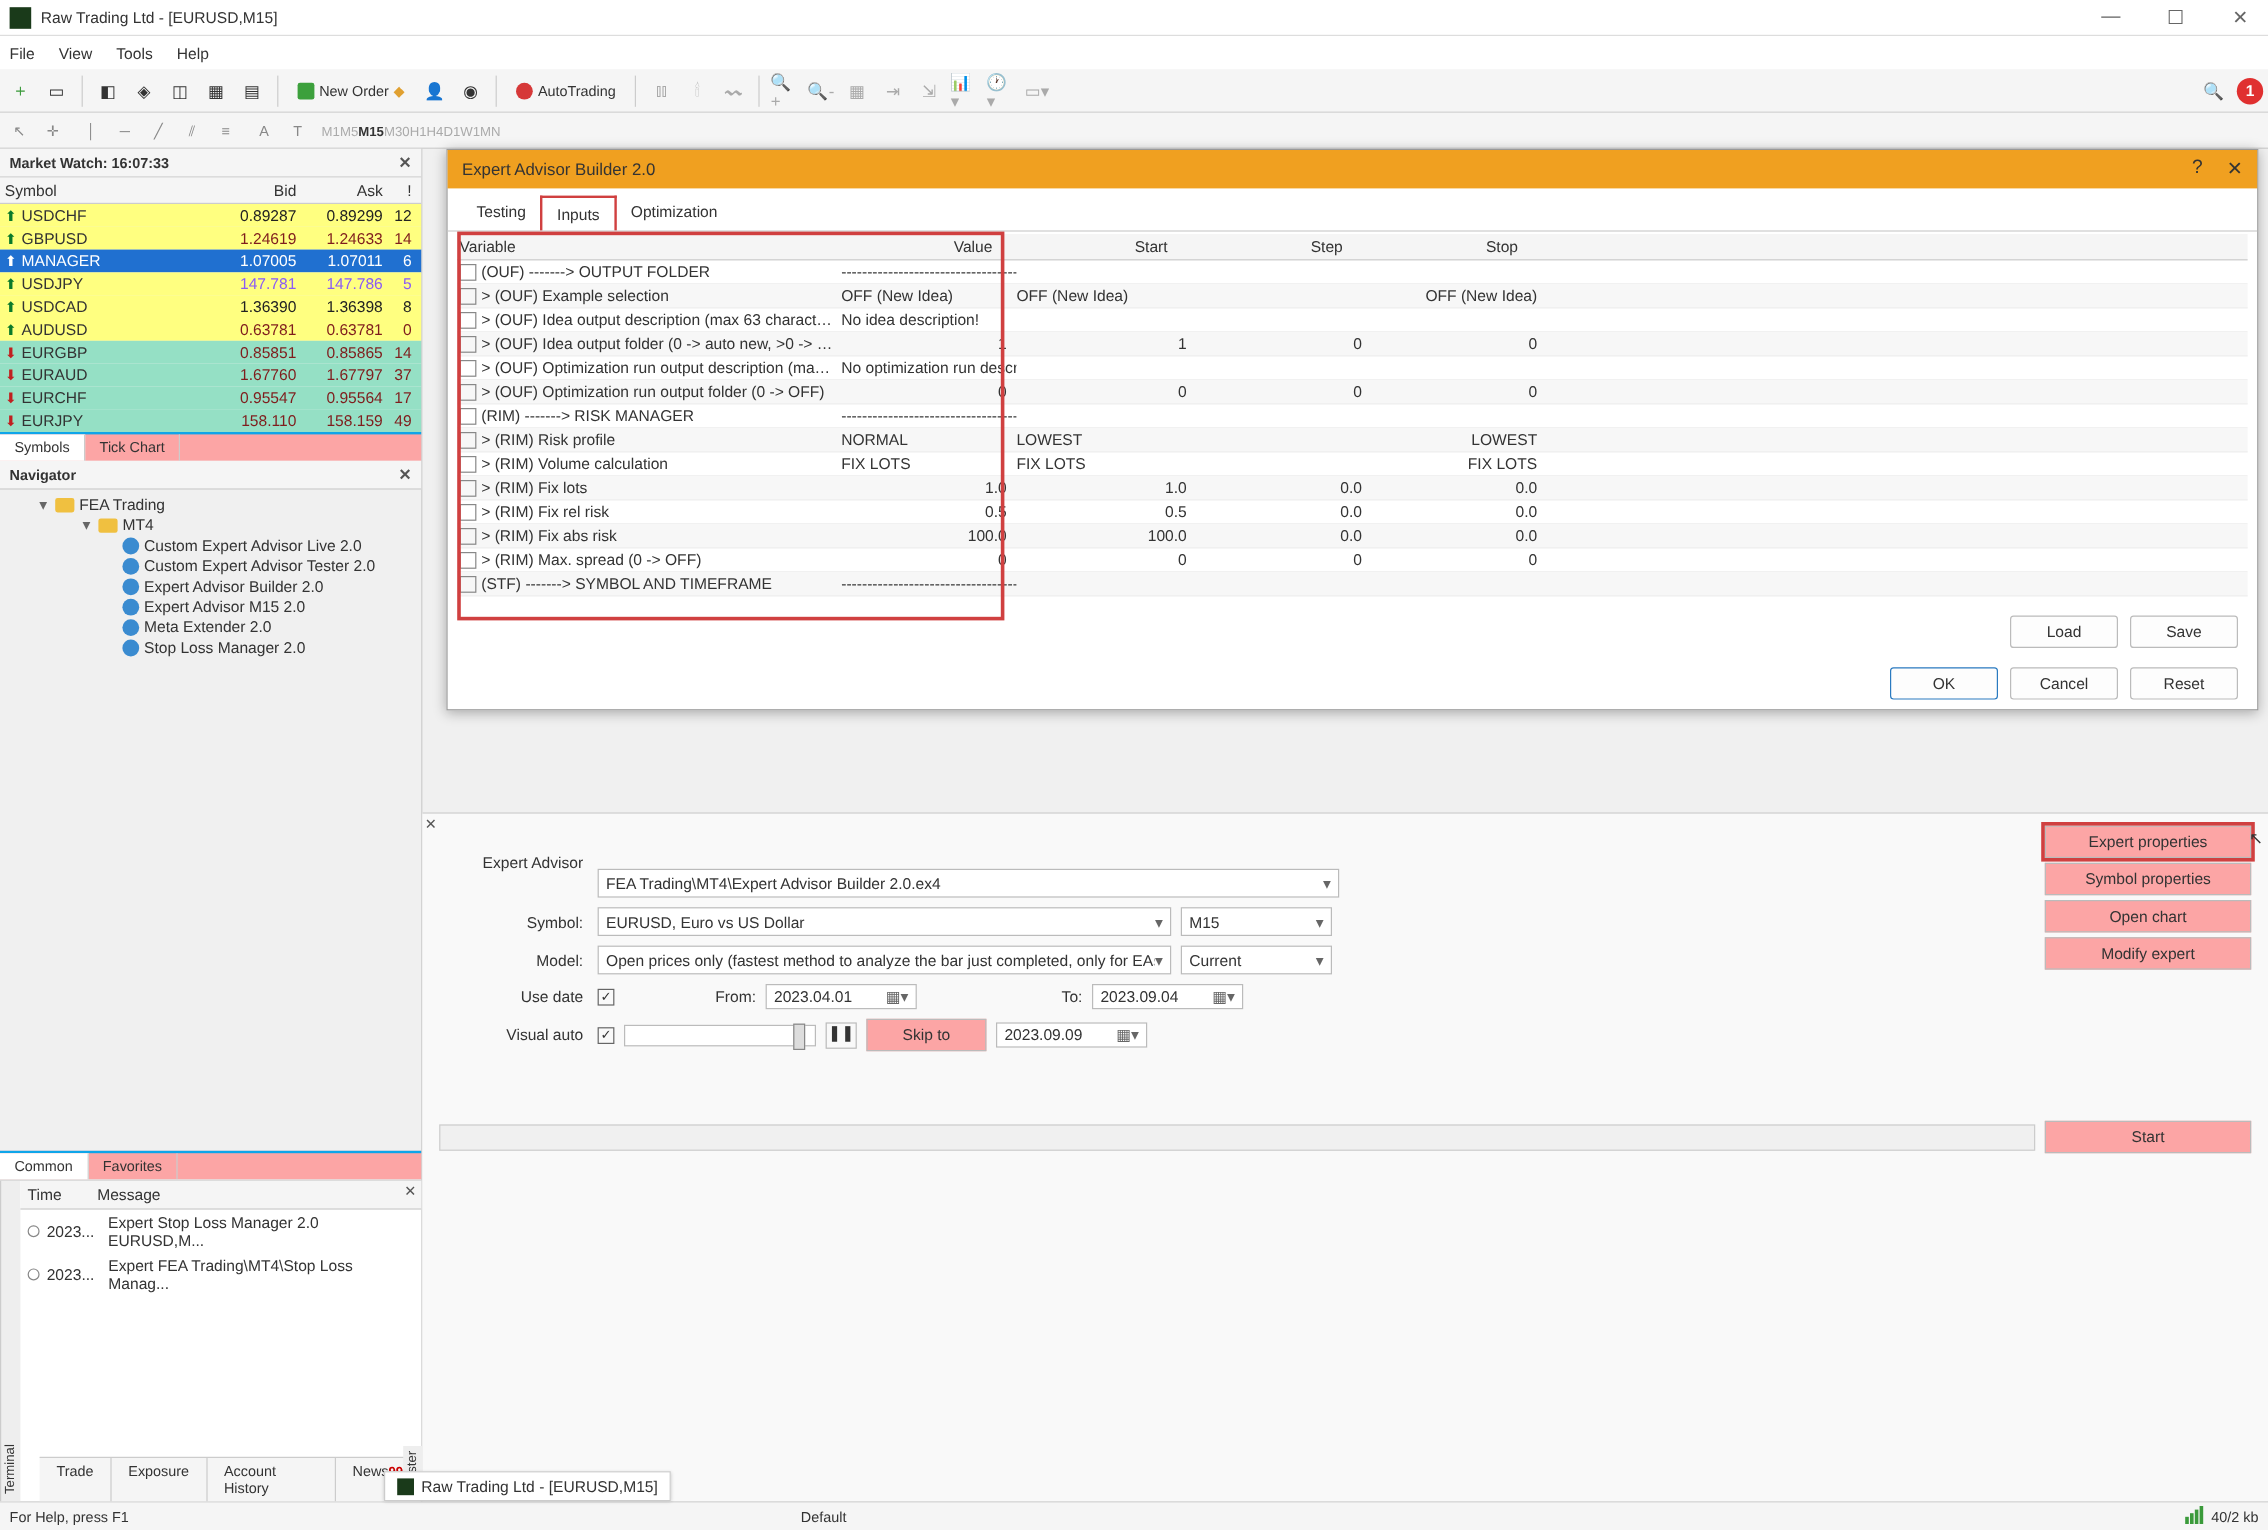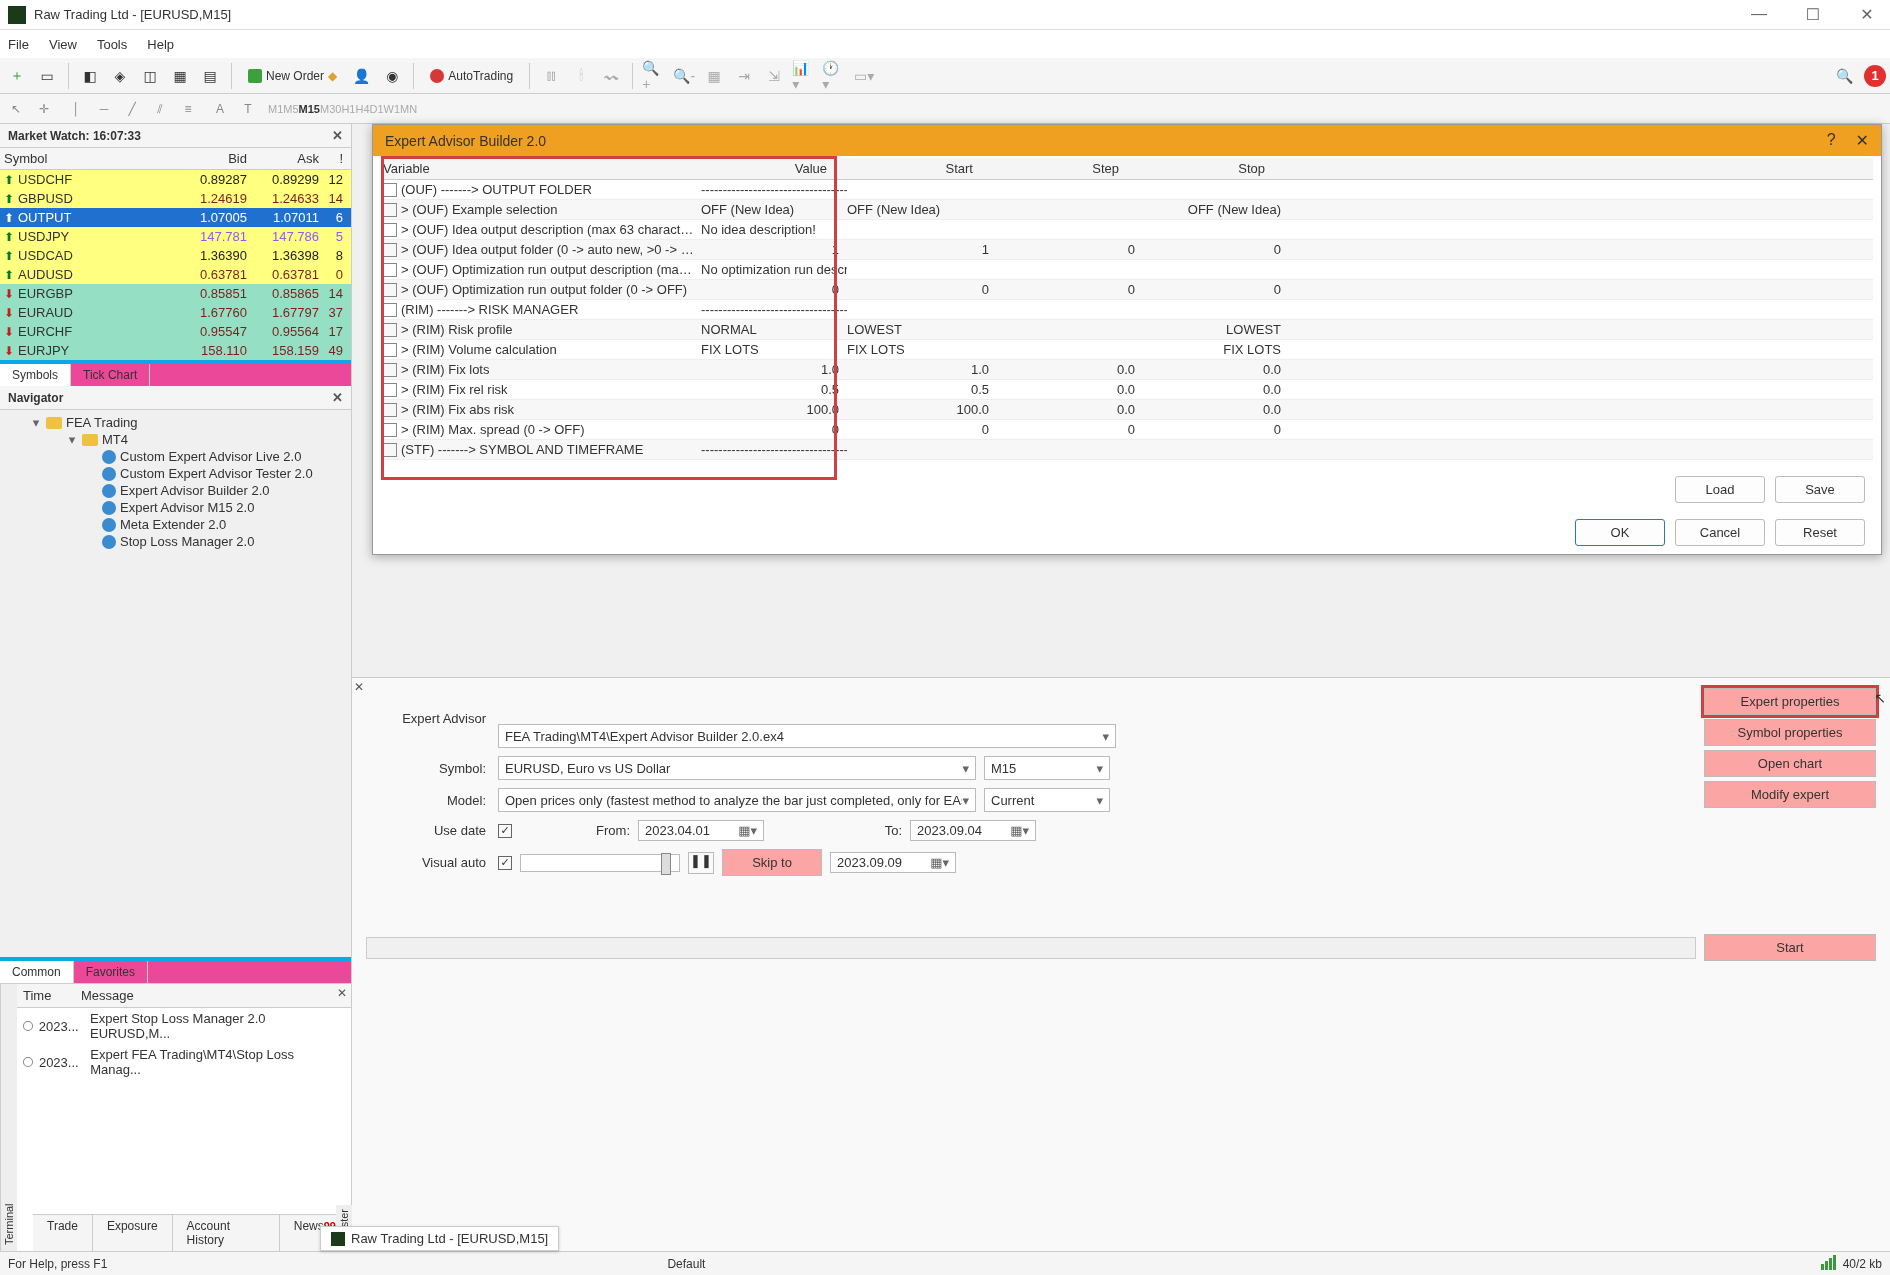--- a/index.html
+++ b/index.html
@@ -44,21 +44,21 @@
 .mw-row .bid, .mw-row .ask{width:70px;text-align:right;}
 .mw-row .ask{width:72px;}
 .mw-row .sp{width:28px;text-align:right;padding-right:4px;}
 .row-yellow{background:#ffff80;}
 .row-sel{background:#2070d0;color:#fff !important;}
 .row-green{background:#95e0c5;}
 .txt-red{color:#7f1d1d;}
 .txt-blue{color:#8b5cf6;}
 .txt-black{color:#222;}
 
-.tabs-bottom { display:flex; background:#ec4899; border-top:4px solid #0ea5e9;}
+.tabs-bottom { display:flex; background:#fca5a5; border-top:2px solid #0ea5e9;}
 .tabs-bottom .tab{padding:4px 12px; font-size:12px; cursor:pointer; border-right:1px solid #ccc;}
 .tabs-bottom .tab.active{background:#fff; font-weight:normal;}
 
 .nav-tree{font-size:13px;padding:4px 2px;flex:1;overflow:auto;}
 .nav-tree .node{padding:1px 0 1px 24px;display:flex;align-items:center;gap:4px;}
 .nav-tree .node.l1{padding-left:28px;}
 .nav-tree .node.l2{padding-left:64px;}
 .nav-tree .node.l3{padding-left:100px;}
 .nav-tree .toggle{width:12px;color:#666;display:inline-block;text-align:center;}
 .nav-tree .ico-y{width:16px;height:12px;background:#f0c040;border-radius:2px;}
@@ -225,21 +225,21 @@
           </div>
           <div class="mw-row row-yellow">
             <span class="arrow" style="color:#0a7a2a">⬆</span>
             <span class="sym">GBPUSD</span>
             <span class="bid txt-red">1.24619</span>
             <span class="ask txt-red">1.24633</span>
             <span class="sp txt-red">14</span>
           </div>
           <div class="mw-row row-sel">
             <span class="arrow" style="color:#fff">⬆</span>
-            <span class="sym">OUTPUT</span>
+            <span class="sym">MANAGER</span>
             <span class="bid ">1.07005</span>
             <span class="ask ">1.07011</span>
             <span class="sp ">6</span>
           </div>
           <div class="mw-row row-yellow">
             <span class="arrow" style="color:#0a7a2a">⬆</span>
             <span class="sym">USDJPY</span>
             <span class="bid txt-blue">147.781</span>
             <span class="ask txt-blue">147.786</span>
             <span class="sp txt-blue">5</span>
@@ -372,20 +372,25 @@
 
   <div class="right-col">
 
     <div class="dialog">
       <div class="dialog-title">
         <span>Expert Advisor Builder 2.0</span>
         <div class="dt-r">
           <span>?</span>
           <span>✕</span>
         </div>
+      </div>
+      <div class="dialog-tabs">
+        <div class="dtab">Testing</div>
+        <div class="dtab active">Inputs</div>
+        <div class="dtab">Optimization</div>
       </div>
       <div class="inputs-table" style="position:relative;">
         <div class="red-box" style="top:-2px;left:0;width:456px;height:324px;pointer-events:none;"></div>
         <div class="inputs-head">
           <div class="c1">Variable</div>
           <div class="c2">Value</div>
           <div class="c3">Start</div>
           <div class="c4">Step</div>
           <div class="c5">Stop</div>
         </div>

